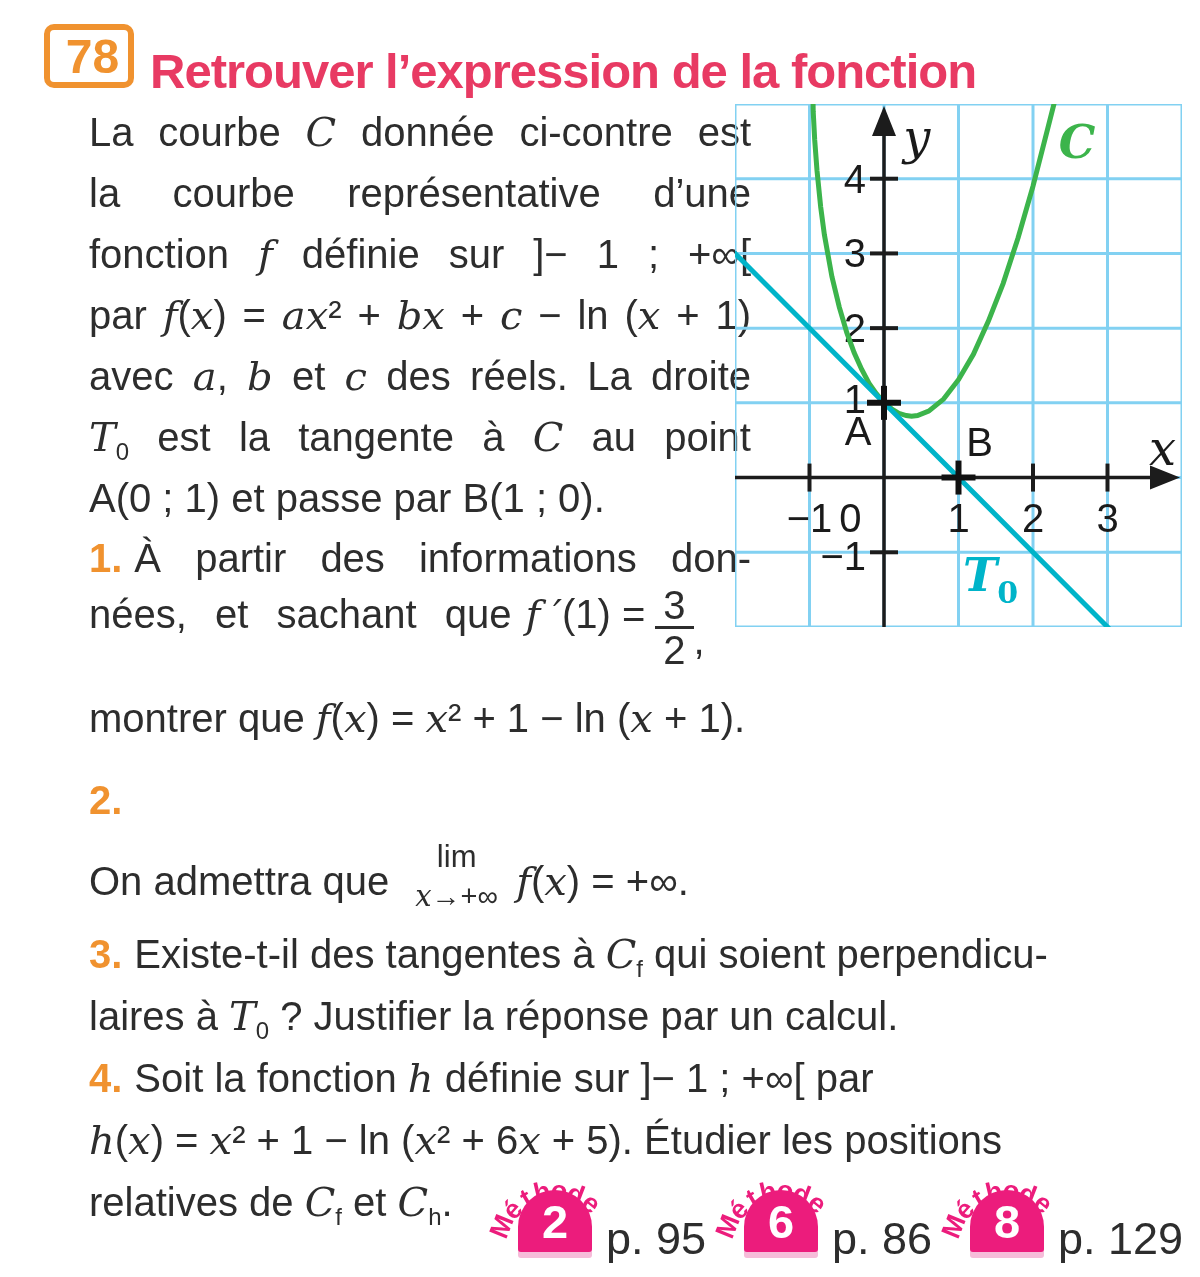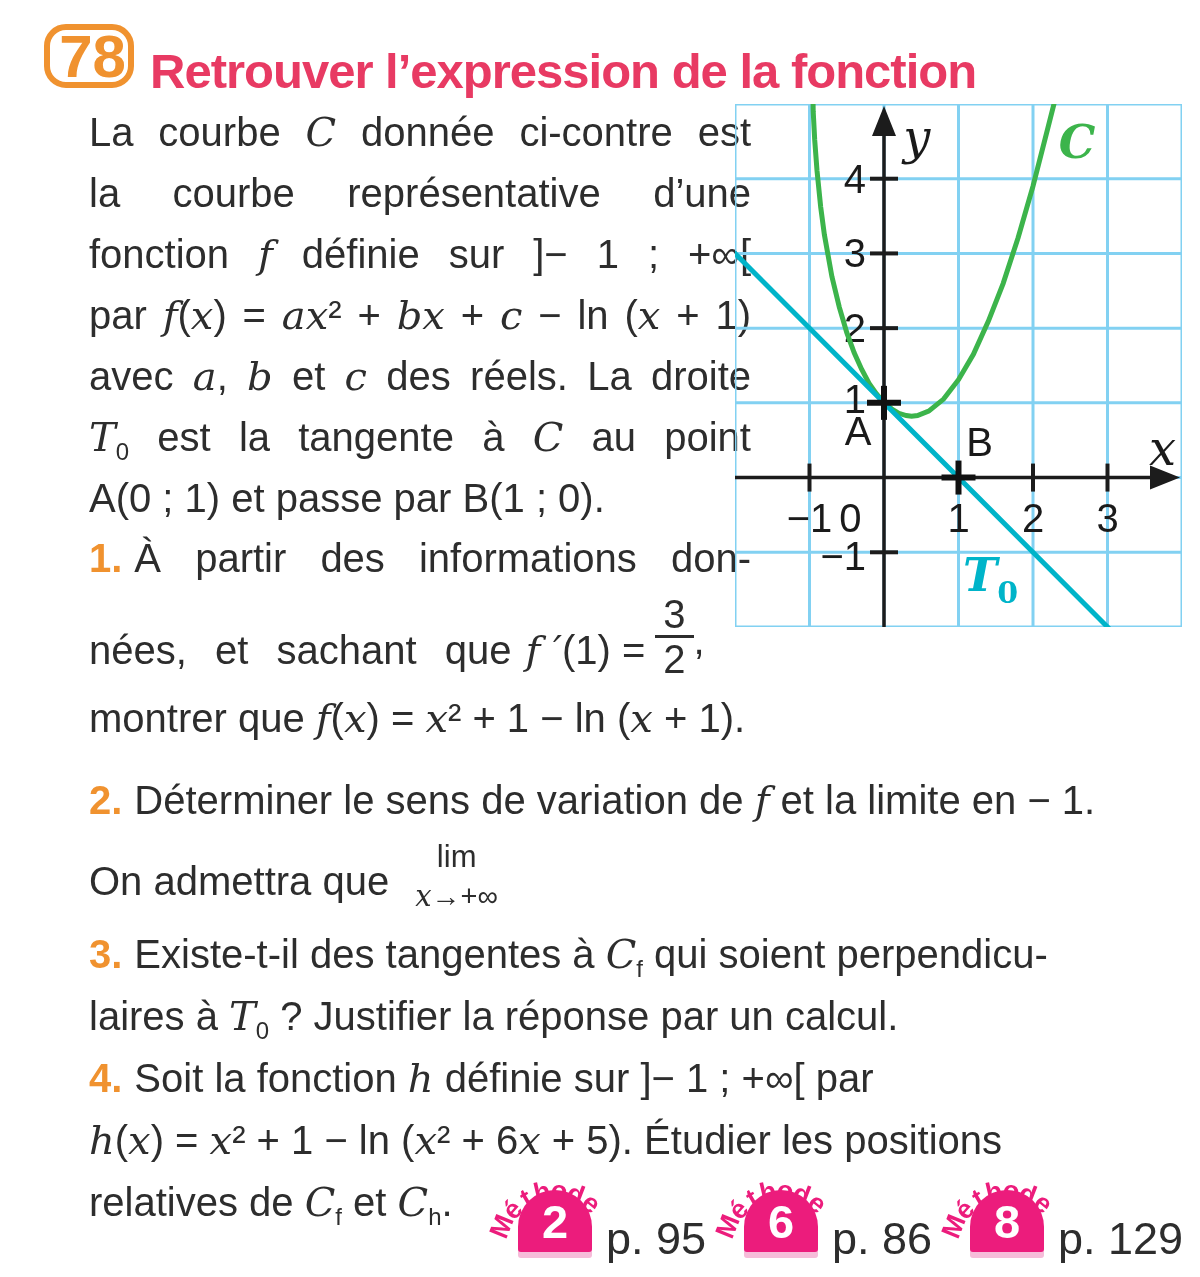--- a/index.html
+++ b/index.html
@@ -15,42 +15,42 @@
   *{margin:0;padding:0;box-sizing:border-box;}
   html,body{width:1200px;height:1277px;}
   body{
     position:relative;background:#ffffff;overflow:hidden;
     font-family:"Liberation Sans",sans-serif;color:var(--ink);
   }
   .abs{position:absolute;}
   
   #exbox{
     left:44px;top:24px;width:90px;height:64px;
-    border:6px solid var(--orange);border-radius:22px;
+    border:6px solid var(--orange);border-radius:10px;
     display:flex;align-items:center;justify-content:center;
-    font-weight:700;font-size:60px;color:var(--orange);padding-left:7px;
+    font-weight:700;font-size:48px;color:var(--orange);padding-left:7px;
   }
   #title{
     left:150px;top:38px;width:1040px;height:68px;
     font-weight:700;font-size:49px;line-height:66px;color:var(--pink);
     letter-spacing:-1px;white-space:nowrap;
   }
   
   .tline{left:45px;font-size:40px;line-height:60px;white-space:nowrap;margin-left:44px;}
   .col{width:662px;}
   .wide{width:1150px;}
   .justify{text-align:justify;text-align-last:justify;white-space:normal;}
   i{font-family:"DejaVu Serif",serif;}
   sub{font-size:.6em;line-height:0;}
   .scr{font-family:"DejaVu Serif",serif;font-style:italic;}
   .qnum{color:var(--orange);font-weight:700;margin-right:12px;}
   .qline{display:flex;align-items:baseline;}
   .qline .qtext{flex:1;}
   
-  #q1l2{display:flex;align-items:flex-end;height:96px;white-space:nowrap;}
+  #q1l2{display:flex;align-items:flex-start;height:96px;white-space:nowrap;}
   #q1l2 .pre{word-spacing:17px;margin-right:14px;}
   .frac{display:inline-flex;flex-direction:column;align-items:center;
         vertical-align:middle;margin-left:10px;line-height:1.05;}
   .frac .num{padding:0 8px;}
   .frac .den{border-top:3px solid var(--ink);padding:0 8px;}
   .comma{align-self:flex-end;padding-bottom:10px;}
   
   #q2l2{display:flex;align-items:flex-end;white-space:nowrap;}
   .lim{display:inline-flex;flex-direction:column;align-items:center;
        margin:0 18px 0 26px;line-height:1;}
@@ -105,28 +105,28 @@
   <span class="frac">
     <span class="num">3</span>
     <span class="den">2</span>
   </span>
   <span class="comma">,</span>
 </div>
 <div class="abs tline wide" style="top:688px">montrer que <i>f</i>(<i>x</i>) = <i>x</i>² + 1 − ln (<i>x</i> + 1).</div>
 
 <div class="abs tline wide qline" style="top:770px">
   <span class="qnum">2.</span>
-  <span>Déterminer le sens de variation de <i>f</i> et la limite en − 1.</span>
 </div>
 <div class="abs tline wide" id="q2l2" style="top:833px">
   <span>On admettra que</span>
   <span class="lim">
     <span class="limtop">lim</span>
     <span class="limbot"><i>x</i>→+∞</span>
   </span>
+  <span><i>f</i>(<i>x</i>) = +∞.</span>
 </div>
 
 <div class="abs tline wide qline" style="top:924px">
   <span class="qnum">3.</span>
   <span>Existe-t-il des tangentes à <span class="scr">C</span><sub>f</sub> qui soient perpendicu-</span>
 </div>
 <div class="abs tline wide" style="top:986px">laires à <span class="scr">T</span><sub>0</sub> ? Justifier la réponse par un calcul.</div>
 
 <div class="abs tline wide qline" style="top:1048px">
   <span class="qnum">4.</span>

